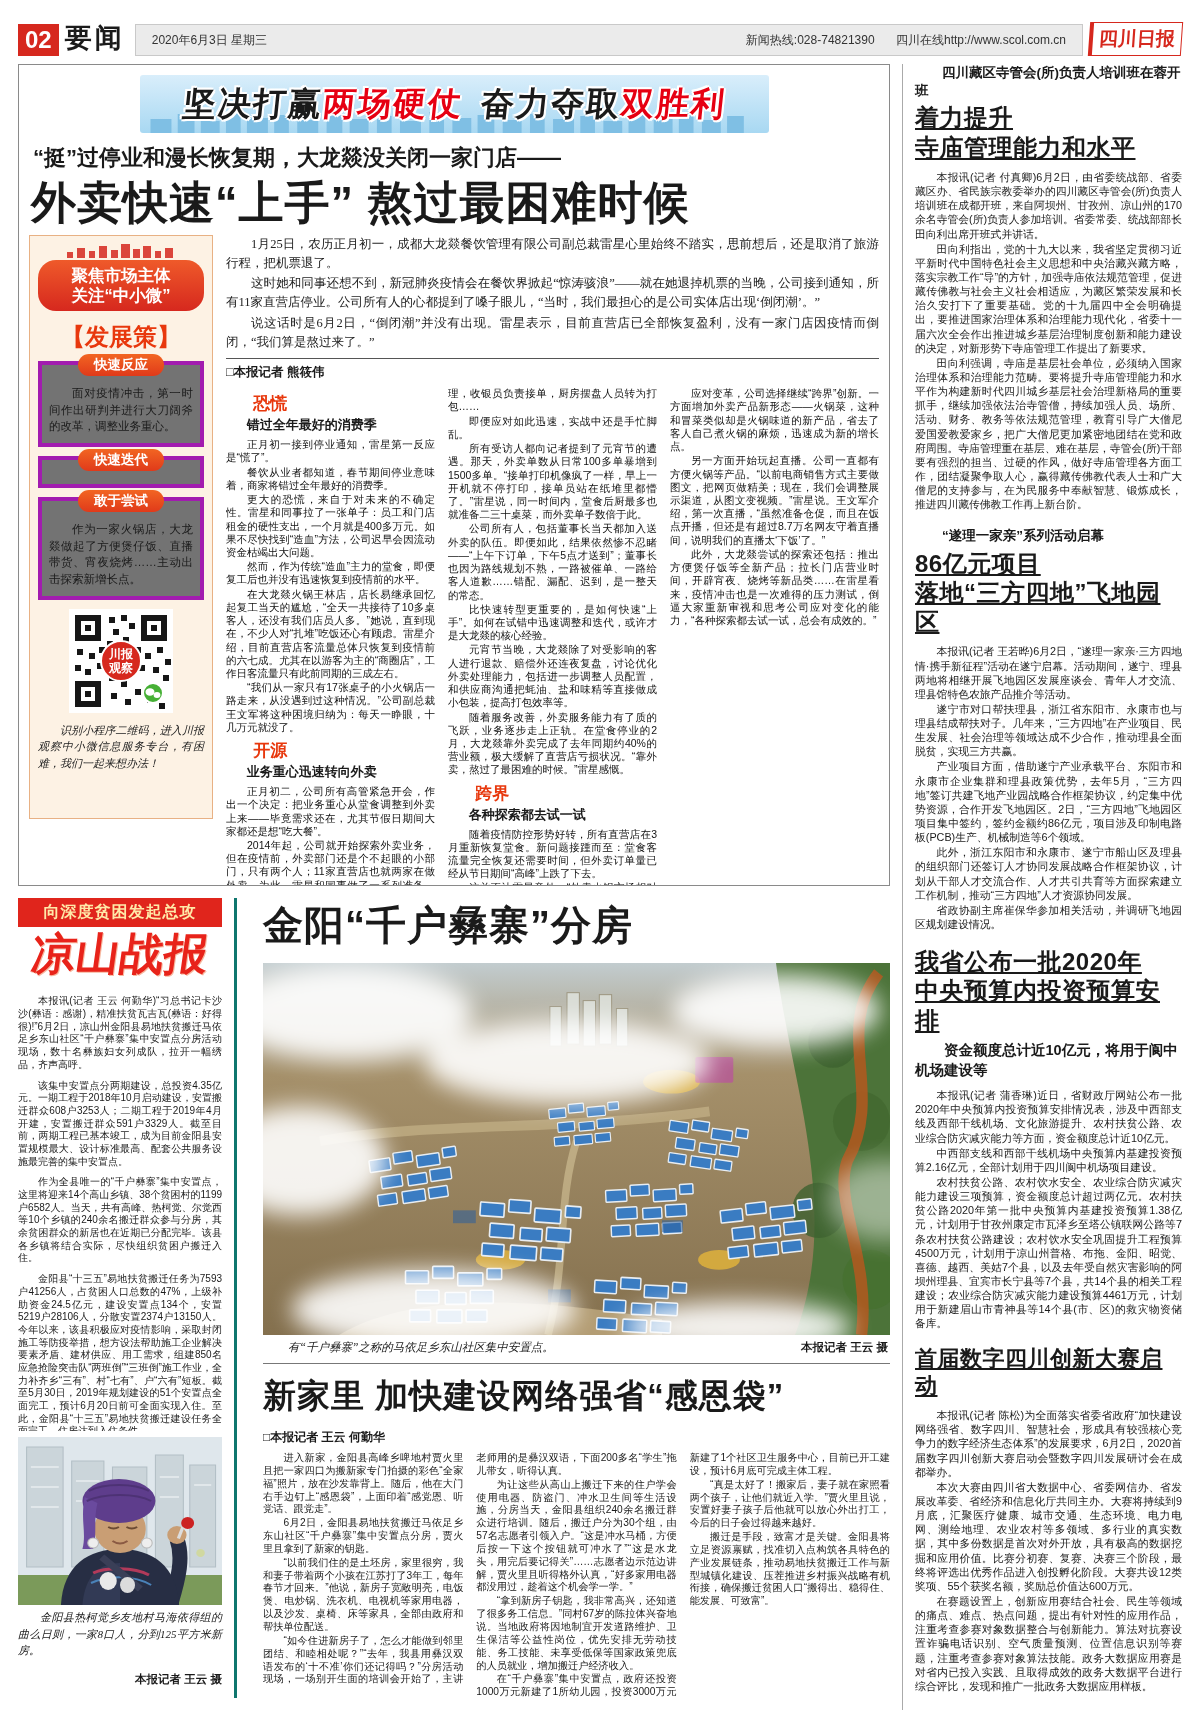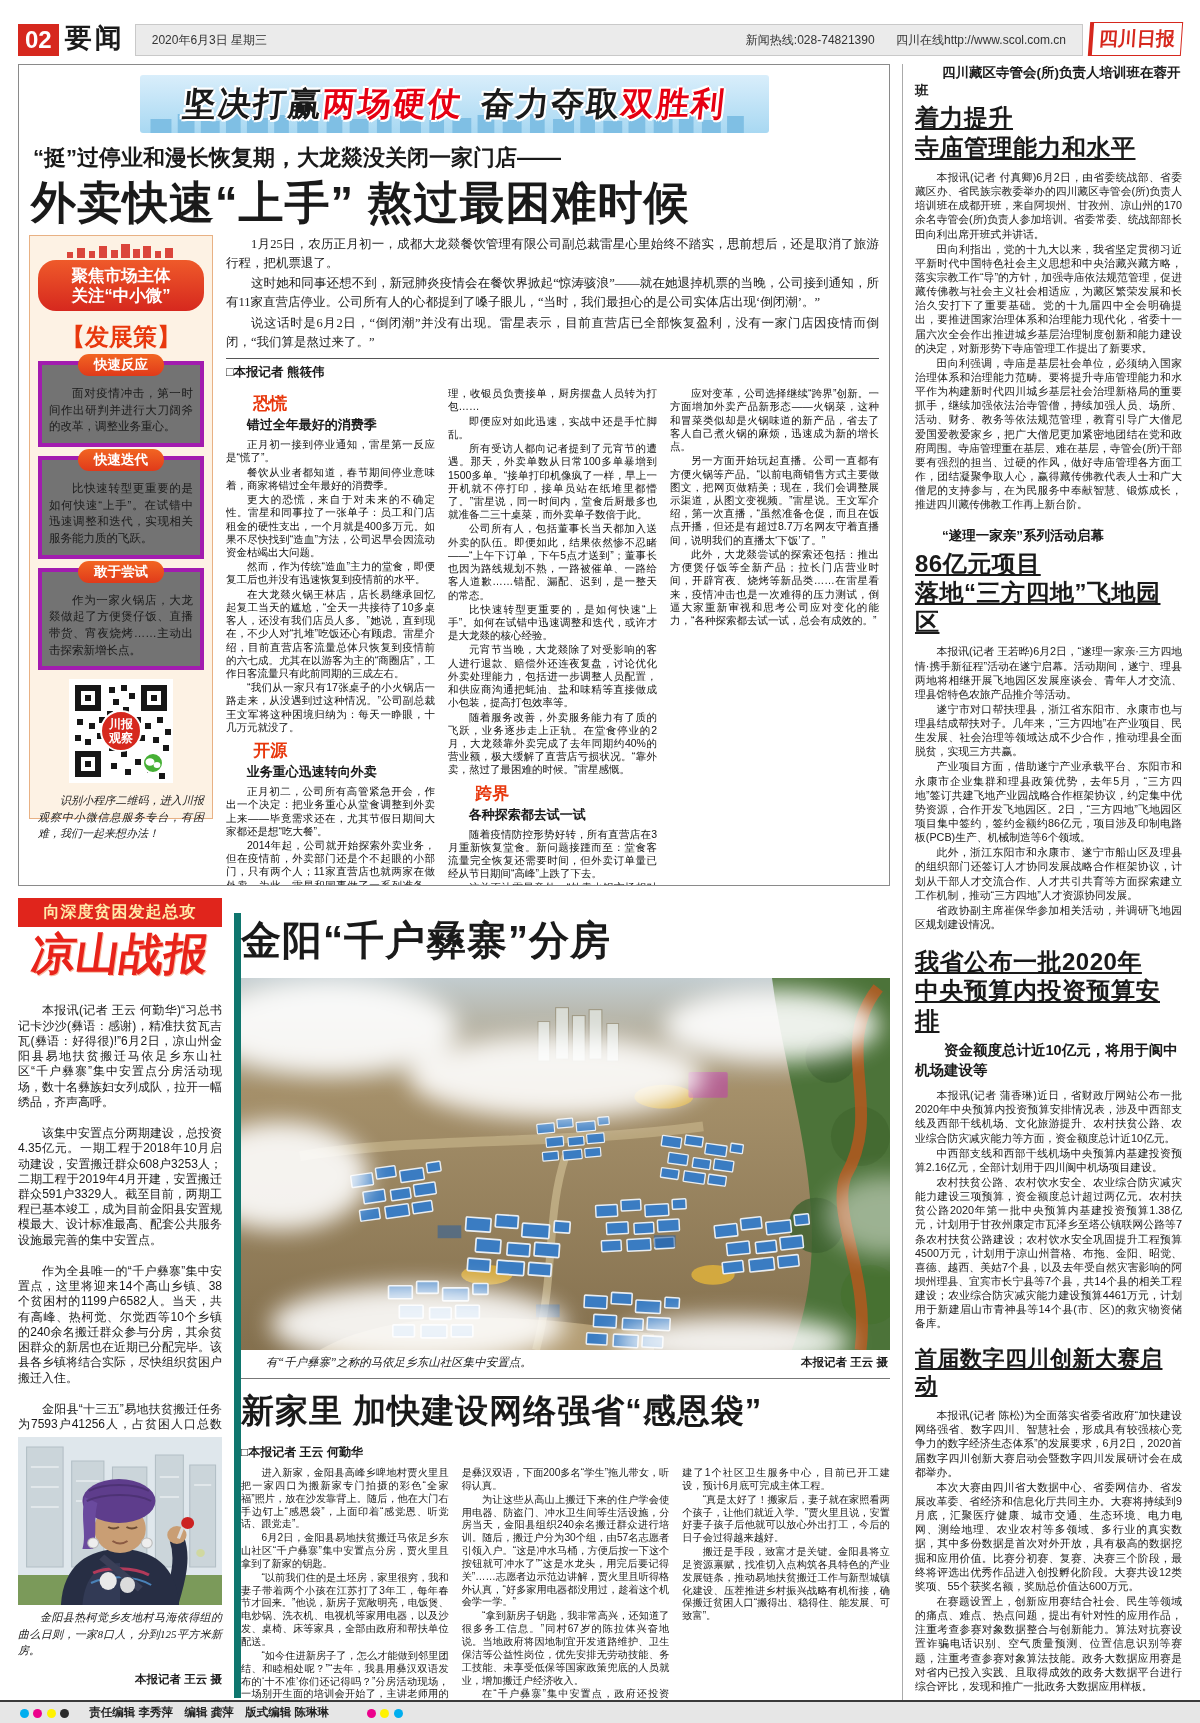--- a/index.html
+++ b/index.html
@@ -61,26 +61,26 @@
   .sec-sub{font-size:13px;font-weight:700;margin:0 0 4px 1.6em;}
   
   .bottom-row{display:flex;gap:12px;margin-top:12px;height:800px;}
   .liangshan{width:204px;flex:0 0 auto;display:flex;flex-direction:column;}
   .ls-banner{background:#e0251c;color:#ffe9a8;font-weight:900;font-size:16px;text-align:center;
              padding:4px 0;letter-spacing:1px;}
   .ls-logo{color:#e8231a;font-family:"Liberation Serif",serif;font-weight:900;font-size:44px;
            text-align:center;transform:skewX(-8deg);line-height:1.1;margin:4px 0 8px;
            text-shadow:1px 1px 0 #f7b8a0;}
   .ls-text{flex:1;overflow:hidden;}
-  .ls-text p{font-size:12px;line-height:1.27;margin:16px 0 1px;text-indent:2em;text-align:justify;}
+  .ls-text p{font-size:10px;line-height:1.27;margin:8px 0 1px;text-indent:2em;text-align:justify;}
   .ls-photo{width:100%;height:168px;display:block;margin-top:6px;}
   .ls-cap{font-family:"Liberation Serif",serif;font-style:italic;font-size:11px;line-height:1.5;
           margin-top:4px;text-indent:2em;text-align:justify;}
   .ls-credit{font-size:11.5px;font-weight:700;text-align:right;margin-top:2px;}
-  .jinyang{flex:1;min-width:0;border-left:7px solid #0f766e;padding-left:0;margin-top:15px;}
+  .jinyang{flex:1;min-width:0;border-left:3px solid #0f766e;padding-left:26px;}
   .jy-head{font-size:40px;font-weight:900;margin:0 0 10px;letter-spacing:1px;}
   .jy-photo{width:100%;height:372px;display:block;}
   .jy-capline{display:flex;justify-content:space-between;font-size:11.5px;margin:5px 2px 8px;}
   .jy-cap{font-family:"Liberation Serif",serif;font-style:italic;text-indent:2em;}
   .jy-credit{font-weight:700;white-space:nowrap;}
   .jy-sub{border-top:1px solid #777;padding-top:10px;}
   .jy-subhead{font-size:33px;font-weight:900;margin:0 0 10px;letter-spacing:1px;}
   .jy-byline{font-size:12px;font-weight:700;margin:0 0 6px;}
   .cols3b{columns:3;column-gap:13px;height:252px;overflow:hidden;column-fill:auto;}
   .cols3b p{font-size:10.2px;line-height:1.26;margin:0 0 1px;text-indent:2em;text-align:justify;}
@@ -178,21 +178,20 @@
             </div>
             <div class="side-title">【发展策】</div>
             <div>
 
             <div class="side-item">
                   <span class="pill">快速反应</span>
                   <p>面对疫情冲击，第一时间作出研判并进行大刀阔斧的改革，调整业务重心。</p>
                 </div>
                 <div class="side-item">
                   <span class="pill">快速迭代</span>
-                  <p>比快速转型更重要的是如何快速“上手”。在试错中迅速调整和迭代，实现相关服务能力质的飞跃。</p>
                 </div>
                 <div class="side-item">
                   <span class="pill">敢于尝试</span>
                   <p>作为一家火锅店，大龙燚做起了方便煲仔饭、直播带货、宵夜烧烤……主动出击探索新增长点。</p>
                 </div>
               </div>
             <div class="qr-wrap">
               <svg viewBox="0 0 104 104">
                 <rect width="104" height="104" fill="#fff"></rect>
                 <g fill="#161616">
@@ -481,27 +480,13 @@
         <h2 class="r-head small"><span>首届数字四川创新大赛启动</span></h2>
         <div class="r-body">
             <p>本报讯(记者 陈松)为全面落实省委省政府“加快建设网络强省、数字四川、智慧社会，形成具有较强核心竞争力的数字经济生态体系”的发展要求，6月2日，2020首届数字四川创新大赛启动会暨数字四川发展研讨会在成都举办。</p>
             <p>本次大赛由四川省大数据中心、省委网信办、省发展改革委、省经济和信息化厅共同主办。大赛将持续到9月底，汇聚医疗健康、城市交通、生态环境、电力电网、测绘地理、农业农村等多领域、多行业的真实数据，其中多份数据是首次对外开放，具有极高的数据挖掘和应用价值。比赛分初赛、复赛、决赛三个阶段，最终将评选出优秀作品进入创投孵化阶段。大赛共设12类奖项、55个获奖名额，奖励总价值达600万元。</p>
             <p>在赛题设置上，创新应用赛结合社会、民生等领域的痛点、难点、热点问题，提出有针对性的应用作品，注重考查参赛对象数据整合与创新能力。算法对抗赛设置诈骗电话识别、空气质量预测、位置信息识别等赛题，注重考查参赛对象算法技能。政务大数据应用赛是对省内已投入实践、且取得成效的政务大数据平台进行综合评比，发现和推广一批政务大数据应用样板。</p>
           </div>
       </article>
     </aside>
   </div>
 
-  <footer class="footer">
-    <span>
-      <span class="dot" style="background:#00aeef"></span>
-      <span class="dot" style="background:#ec008c"></span>
-      <span class="dot" style="background:#fff200"></span>
-      <span class="dot" style="background:#2b2b2b"></span>
-    </span>
-    <span class="credits">责任编辑 李秀萍　编辑 龚萍　版式编辑 陈琳琳</span>
-    <span>
-      <span class="dot" style="background:#ec008c"></span>
-      <span class="dot" style="background:#fff200"></span>
-      <span class="dot" style="background:#00aeef"></span>
-    </span>
-  </footer>
 </div>
 
 </body></html>

